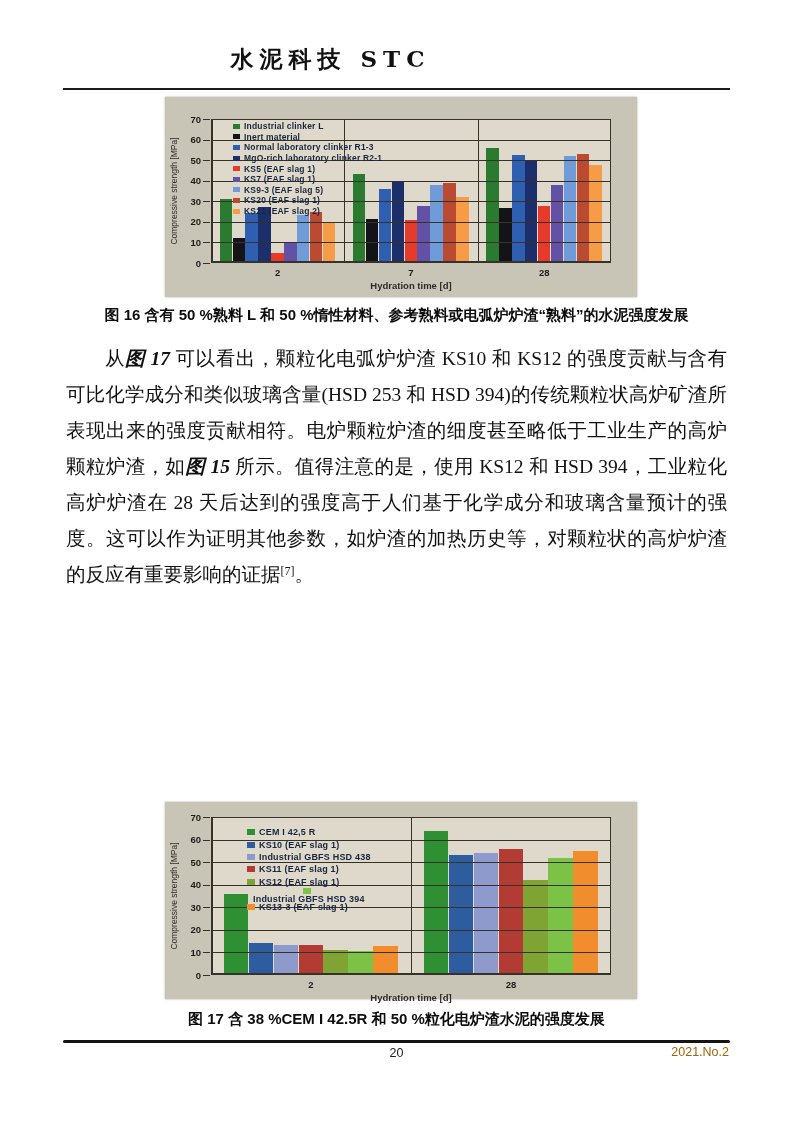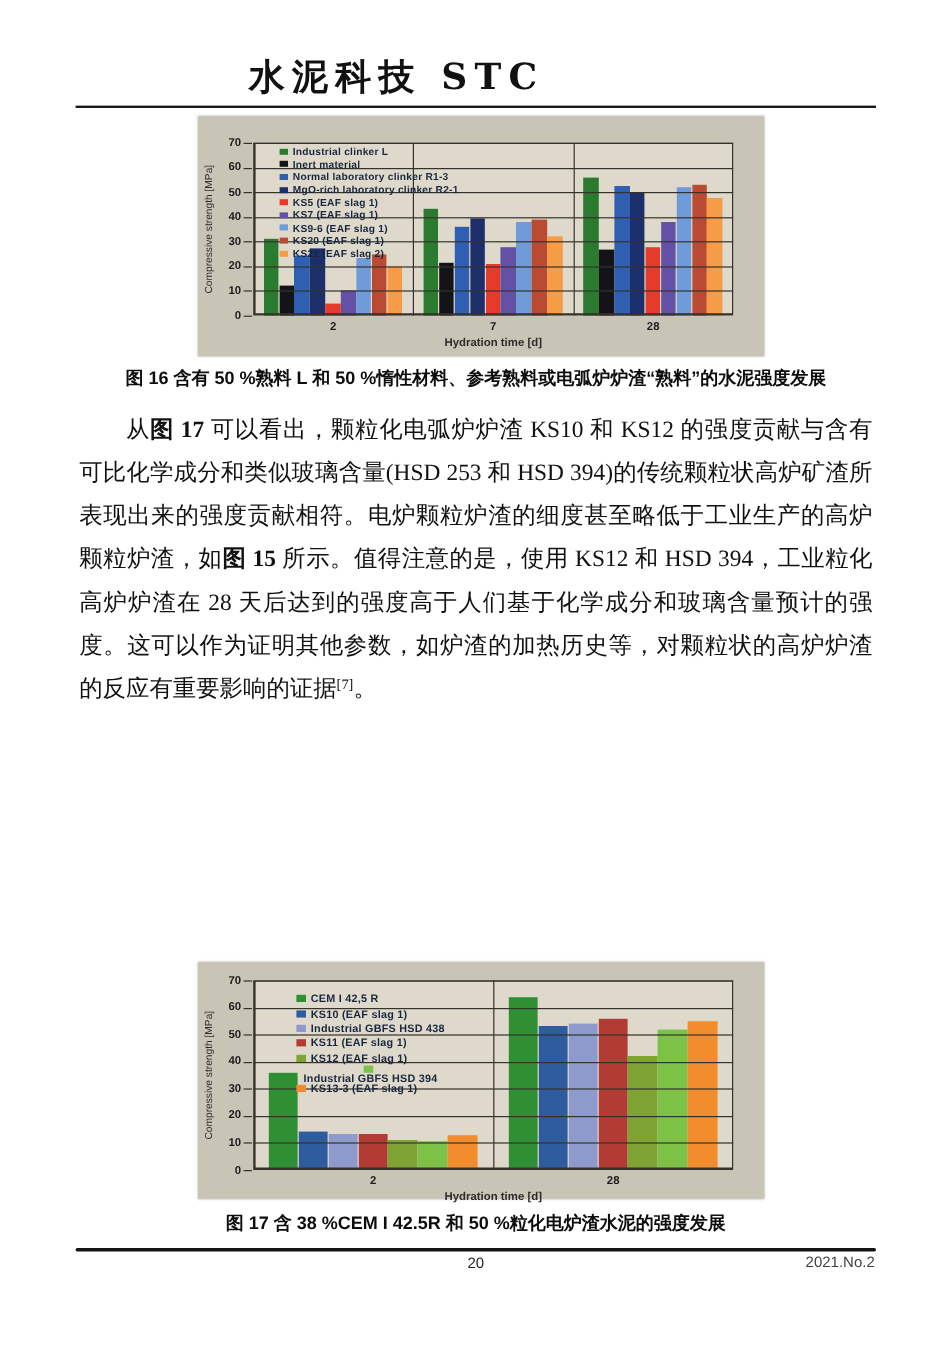--- a/index.html
+++ b/index.html
@@ -1,21 +1,21 @@
 <!DOCTYPE html>
 <html><head>
 <meta charset="utf-8">
 <style>
   html,body{margin:0;padding:0;}
   body{width:793px;height:1122px;background:#ffffff;position:relative;overflow:hidden;
        font-family:"Liberation Serif","DejaVu Serif",serif;color:#111;}
   .abs{position:absolute;}
 
   
-  .header-title{top:44px;left:0;width:661px;text-align:center;font-size:30px;font-weight:bold;
+  .header-title{top:44px;left:0;width:661px;text-align:center;font-size:23px;font-weight:bold;
     letter-spacing:6px;font-family:"DejaVu Serif","Liberation Serif",serif;}
   .header-rule{top:88px;left:63px;width:667px;height:2px;background:#1b1b1b;}
 
   
   .chart{background:#c8c5b7;box-shadow:0 0 2px rgba(120,115,100,.6);}
   #chart1{left:165px;top:97px;width:472px;height:200px;}
   #chart2{left:165px;top:802px;width:472px;height:197px;}
   .chart *{position:absolute;}
   .plot-bg{background:#ded9cb;z-index:0;}
   .bar{z-index:1;}
@@ -39,29 +39,29 @@
   
   .caption{left:0;width:793px;text-align:center;font-family:"Liberation Sans","DejaVu Sans",sans-serif;
     font-weight:bold;font-size:15px;color:#0d0d0d;}
   #caption16{top:306px;}
   #caption17{top:1010px;}
 
   
   .content{left:66px;top:341px;width:661px;z-index:1;}
   .content p{margin:0;font-size:19.5px;line-height:36px;text-align:justify;text-indent:2em;
     font-family:"Liberation Serif","DejaVu Serif",serif;}
-  .content p b{font-weight:bold;}
+  .content p b{font-weight:bold;font-style:italic;}
   .content sup{font-size:12px;line-height:0;vertical-align:6px;}
 
   
   .footer-rule{top:1040px;left:63px;width:667px;height:3px;background:#141414;border-radius:2px;}
   .footer-page{top:1046px;left:0;width:793px;text-align:center;font-size:12.5px;
     font-family:"Liberation Sans","DejaVu Sans",sans-serif;color:#1a1a1a;}
   .footer-issue{top:1045px;right:64px;font-size:12.5px;
-    font-family:"Liberation Sans","DejaVu Sans",sans-serif;color:#404040;margin-left:28px;}
+    font-family:"Liberation Sans","DejaVu Sans",sans-serif;color:#a16207;margin-left:28px;}
 </style>
 </head>
 <body>
 
 <div class="abs header-title">水泥科技 STC</div>
 <div class="abs header-rule"></div>
 
 <div class="abs chart" id="chart1">
     <div class="plot-bg" style="left: 46px; top: 22px; width: 400px; height: 144px;"></div>
     <div class="bar" style="left: 54.6667px; top: 102.229px; width: 12.4889px; height: 63.7714px; background: rgb(42, 122, 47);"></div>
@@ -142,21 +142,21 @@
       <div class="legend-row" style="height: 10.6px;">
         <div class="legend-swatch" style="width: 7px; height: 5px; background: rgb(230, 58, 42);"></div>
         <div class="legend-label" style="font-size: 8.5px;">KS5 (EAF slag 1)</div>
       </div>
       <div class="legend-row" style="height: 10.6px;">
         <div class="legend-swatch" style="width: 7px; height: 5px; background: rgb(99, 81, 166);"></div>
         <div class="legend-label" style="font-size: 8.5px;">KS7 (EAF slag 1)</div>
       </div>
       <div class="legend-row" style="height: 10.6px;">
         <div class="legend-swatch" style="width: 7px; height: 5px; background: rgb(111, 155, 216);"></div>
-        <div class="legend-label" style="font-size: 8.5px;">KS9-6 (EAF slag 1)</div>
+        <div class="legend-label" style="font-size: 8.5px;">KS9-3 (EAF slag 5)</div>
       </div>
       <div class="legend-row" style="height: 10.6px; align-items: center;">
         <div class="legend-swatch" style="width: 7px; height: 5px; background: rgb(187, 74, 51);"></div>
         <div class="legend-label" style="font-size: 8.5px;">KS20 (EAF slag 1)</div>
       </div>
       <div class="legend-row" style="height: 10.6px;">
         <div class="legend-swatch" style="width: 7px; height: 5px; background: rgb(246, 156, 70);"></div>
         <div class="legend-label" style="font-size: 8.5px;">KS21 (EAF slag 2)</div>
       </div>
     </div>

